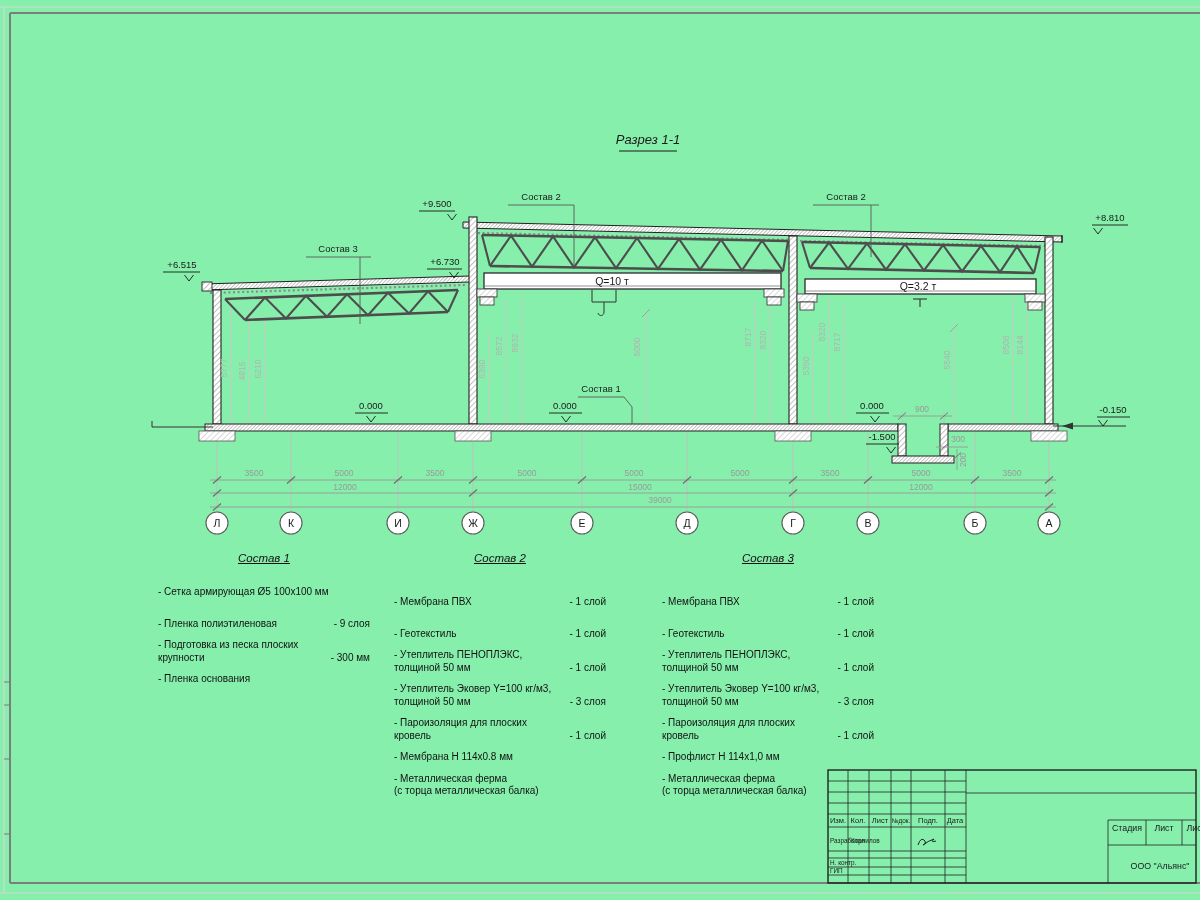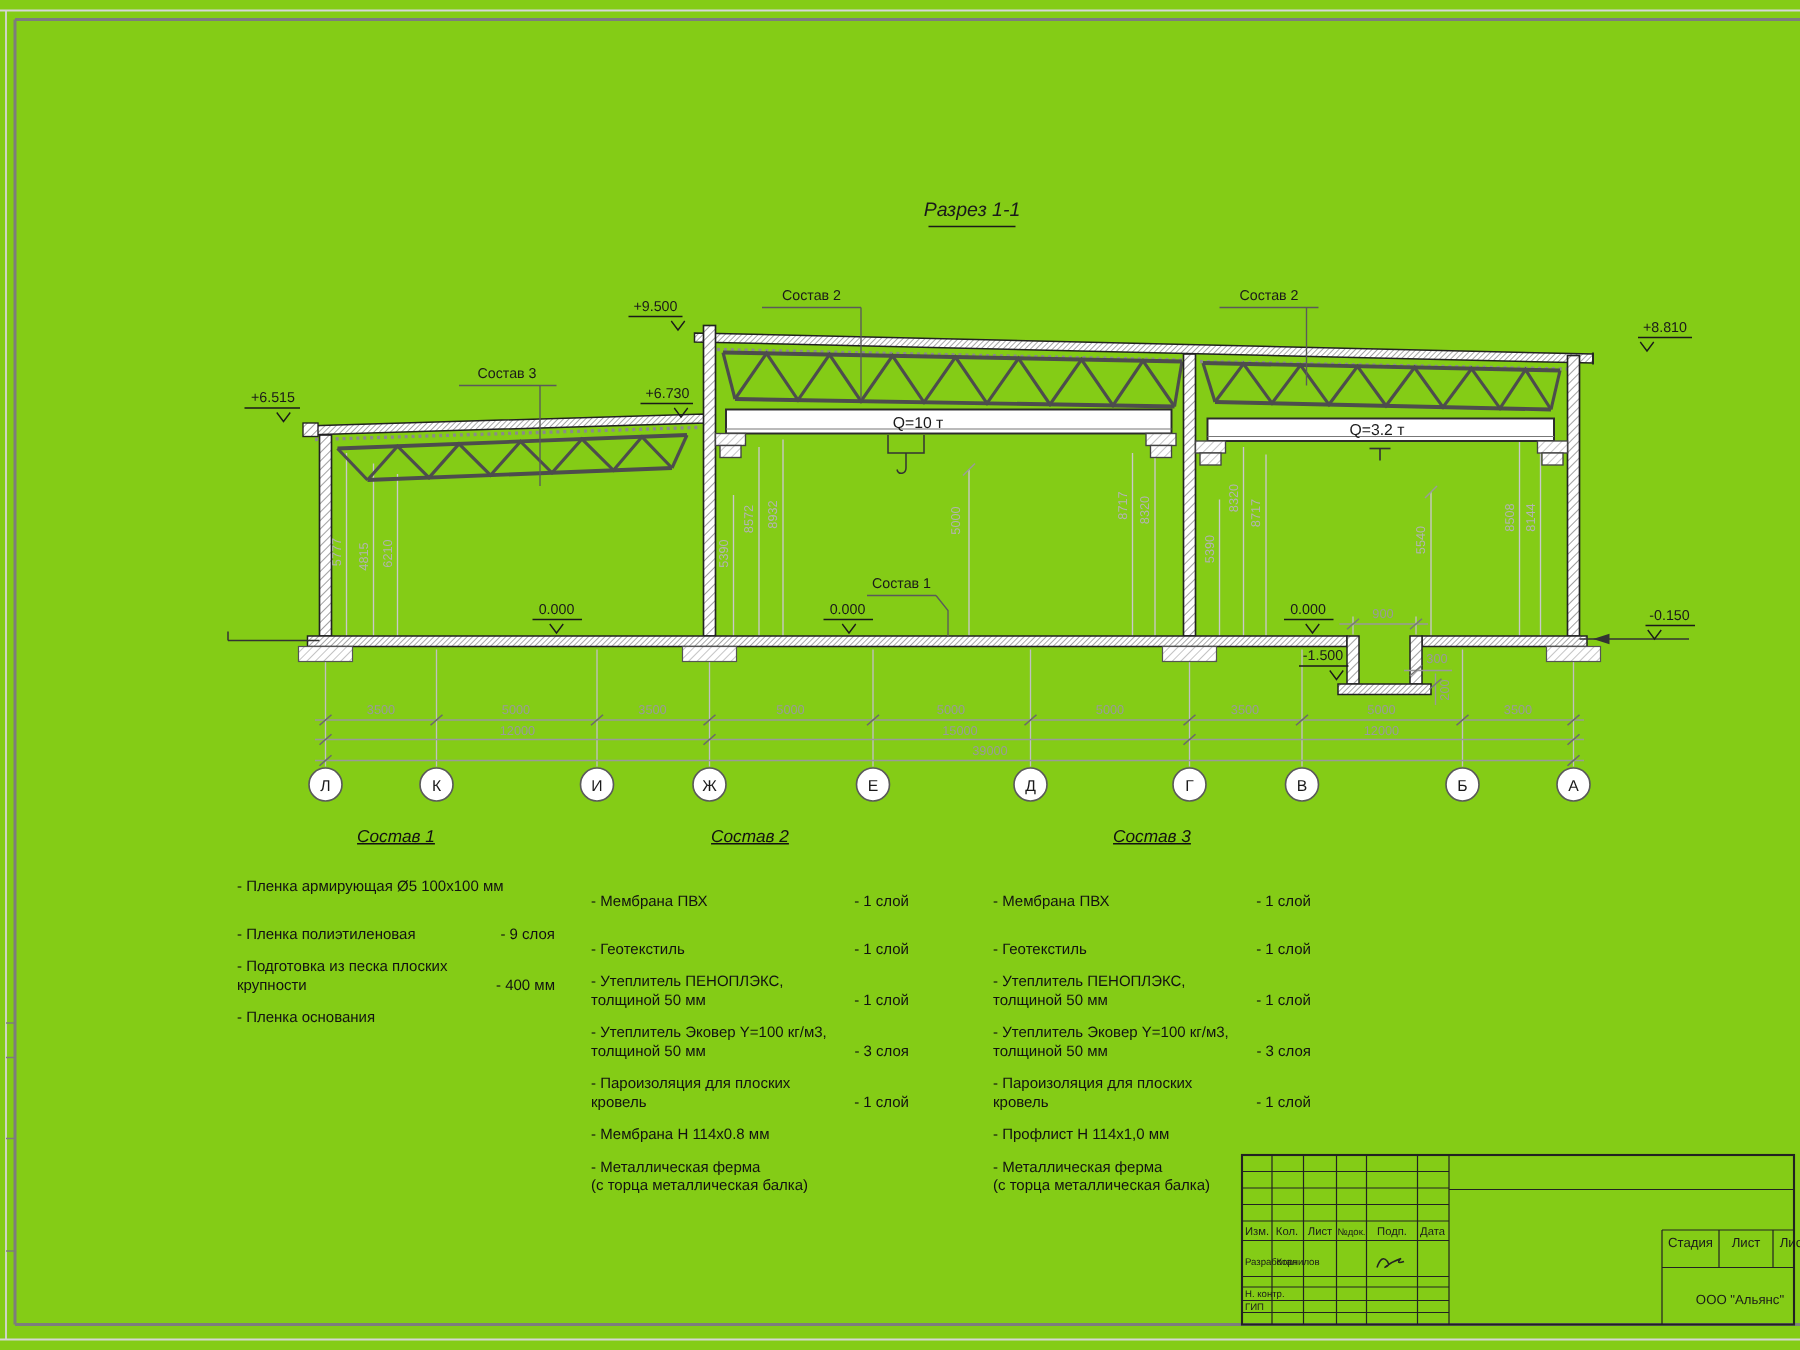--- a/index.html
+++ b/index.html
@@ -1,16 +1,16 @@
 <!DOCTYPE html>
 <html><head>
 <meta charset="utf-8">
 <style>
   html,body{margin:0;padding:0;background:#f4f4f2;}
-  #sheet{position:relative;width:1200px;height:900px;background:#84cc16;overflow:hidden;
+  #sheet{position:relative;width:1200px;height:900px;background:#86efac;overflow:hidden;
          font-family:"Liberation Sans",sans-serif;}
   #cad{position:absolute;left:0;top:0;}
   svg text{font-family:"Liberation Sans",sans-serif;}
   .t-title{font-size:13px;font-style:italic;fill:#1a1a1a;}
   .t-elev{font-size:9.5px;fill:#1a1a1a;}
   .t-crane{font-size:10.5px;fill:#1a1a1a;}
   .t-lbl{font-size:9.5px;fill:#1a1a1a;}
   .t-dim{font-size:8.5px;fill:#9a9a9a;}
   .t-vdim{font-size:8.5px;fill:#b3b3b3;}
   .t-axis{font-size:10.5px;fill:#1a1a1a;}
@@ -390,33 +390,33 @@
     <text class="tb-l" x="1160" y="869" text-anchor="middle">ООО "Альянс"</text>
   </g>
 </svg>
 
   <div class="mat-col mat-col1">
     <div class="mat-title">Состав 1</div>
     <div class="mat-items">
 
 
         <div class="mat-item">
-          <span class="mat-name">- Пленка армирующая Ø5 100х100 мм</span>
+          <span class="mat-name">- Сетка армирующая Ø5 100х100 мм</span>
           <span class="mat-qty"></span>
         </div>
 
         <div class="mat-item">
           <span class="mat-name">- Пленка полиэтиленовая</span>
           <span class="mat-qty">-  9 слоя</span>
         </div>
 
         <div class="mat-item">
           <span class="mat-name">- Подготовка из песка плоских
 крупности</span>
-          <span class="mat-qty">- 400 мм</span>
+          <span class="mat-qty">- 300 мм</span>
         </div>
 
         <div class="mat-item">
           <span class="mat-name">- Пленка основания</span>
           <span class="mat-qty"></span>
         </div>
       </div>
   </div>
 
   <div class="mat-col mat-col2">

